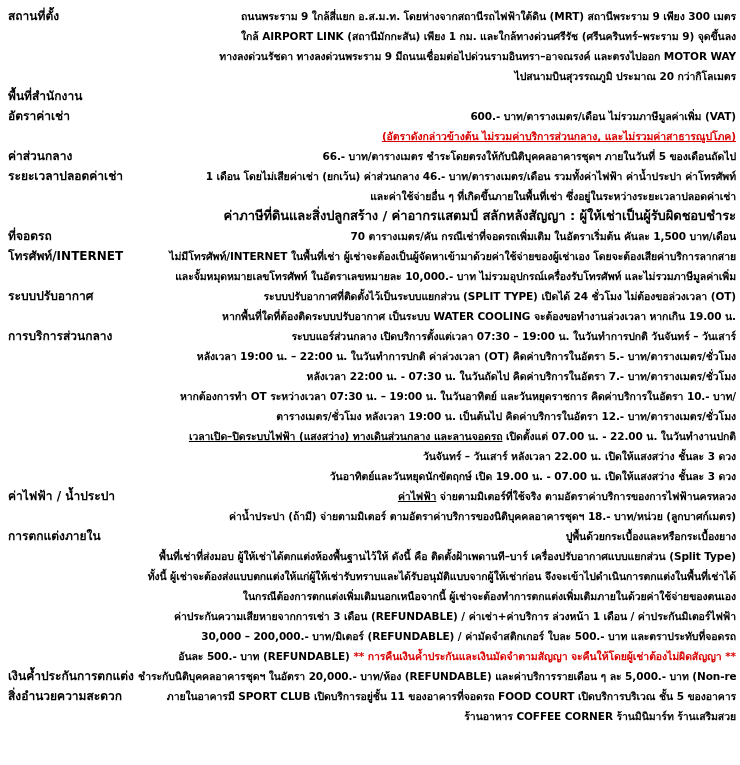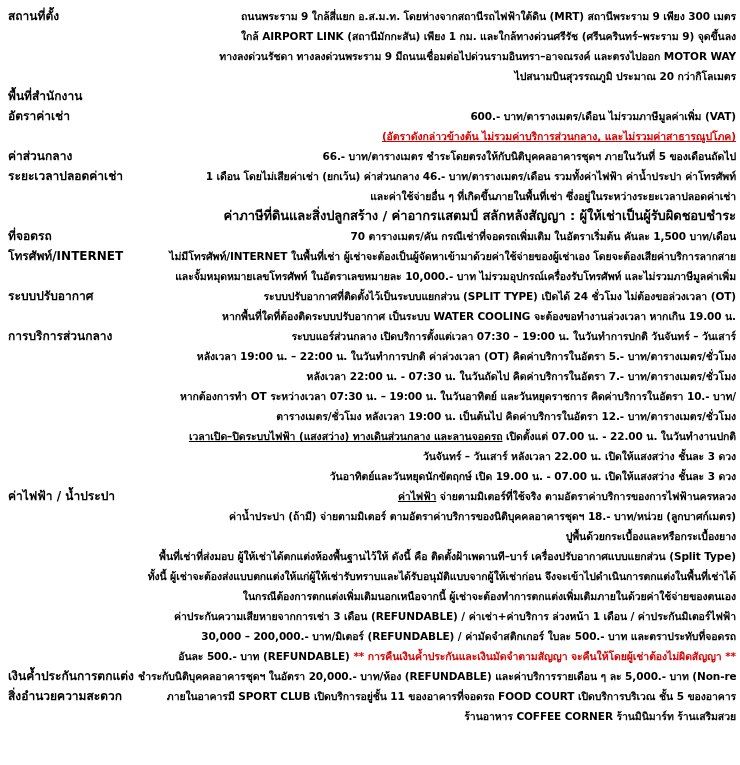--- a/index.html
+++ b/index.html
@@ -101,20 +101,21 @@
         </div>
       </div>
       <div class="row">
         <div class="label">ค่าไฟฟ้า / น้ำประปา</div>
         <div class="content">
           <div class="line"><span class="u">ค่าไฟฟ้า</span><span> จ่ายตามมิเตอร์ที่ใช้จริง ตามอัตราค่าบริการของการไฟฟ้านครหลวง</span></div>
           <div class="line"><span>ค่าน้ำประปา  (ถ้ามี) จ่ายตามมิเตอร์ ตามอัตราค่าบริการของนิติบุคคลอาคารชุดฯ 18.- บาท/หน่วย (ลูกบาศก์เมตร)</span></div>
         </div>
       </div>
       <div class="row">
+        <div class="label">การตกแต่งภายใน</div>
         <div class="content">
           <div class="line"><span>ปูพื้นด้วยกระเบื้องและหรือกระเบื้องยาง</span></div>
           <div class="line"><span>พื้นที่เช่าที่ส่งมอบ ผู้ให้เช่าได้ตกแต่งห้องพื้นฐานไว้ให้ ดังนี้ คือ ติดตั้งฝ้าเพดานที–บาร์ เครื่องปรับอากาศแบบแยกส่วน (Split Type)</span></div>
           <div class="line"><span>ทั้งนี้ ผู้เช่าจะต้องส่งแบบตกแต่งให้แก่ผู้ให้เช่ารับทราบและได้รับอนุมัติแบบจากผู้ให้เช่าก่อน จึงจะเข้าไปดำเนินการตกแต่งในพื้นที่เช่าได้</span></div>
           <div class="line"><span>ในกรณีต้องการตกแต่งเพิ่มเติมนอกเหนือจากนี้ ผู้เช่าจะต้องทำการตกแต่งเพิ่มเติมภายในด้วยค่าใช้จ่ายของตนเอง</span></div>
         </div>
       </div>
       <div class="row">
         <div class="content">
           <div class="line"><span>ค่าประกันความเสียหายจากการเช่า  3 เดือน (REFUNDABLE) / ค่าเช่า+ค่าบริการ ล่วงหน้า 1 เดือน / ค่าประกันมิเตอร์ไฟฟ้า</span></div>

